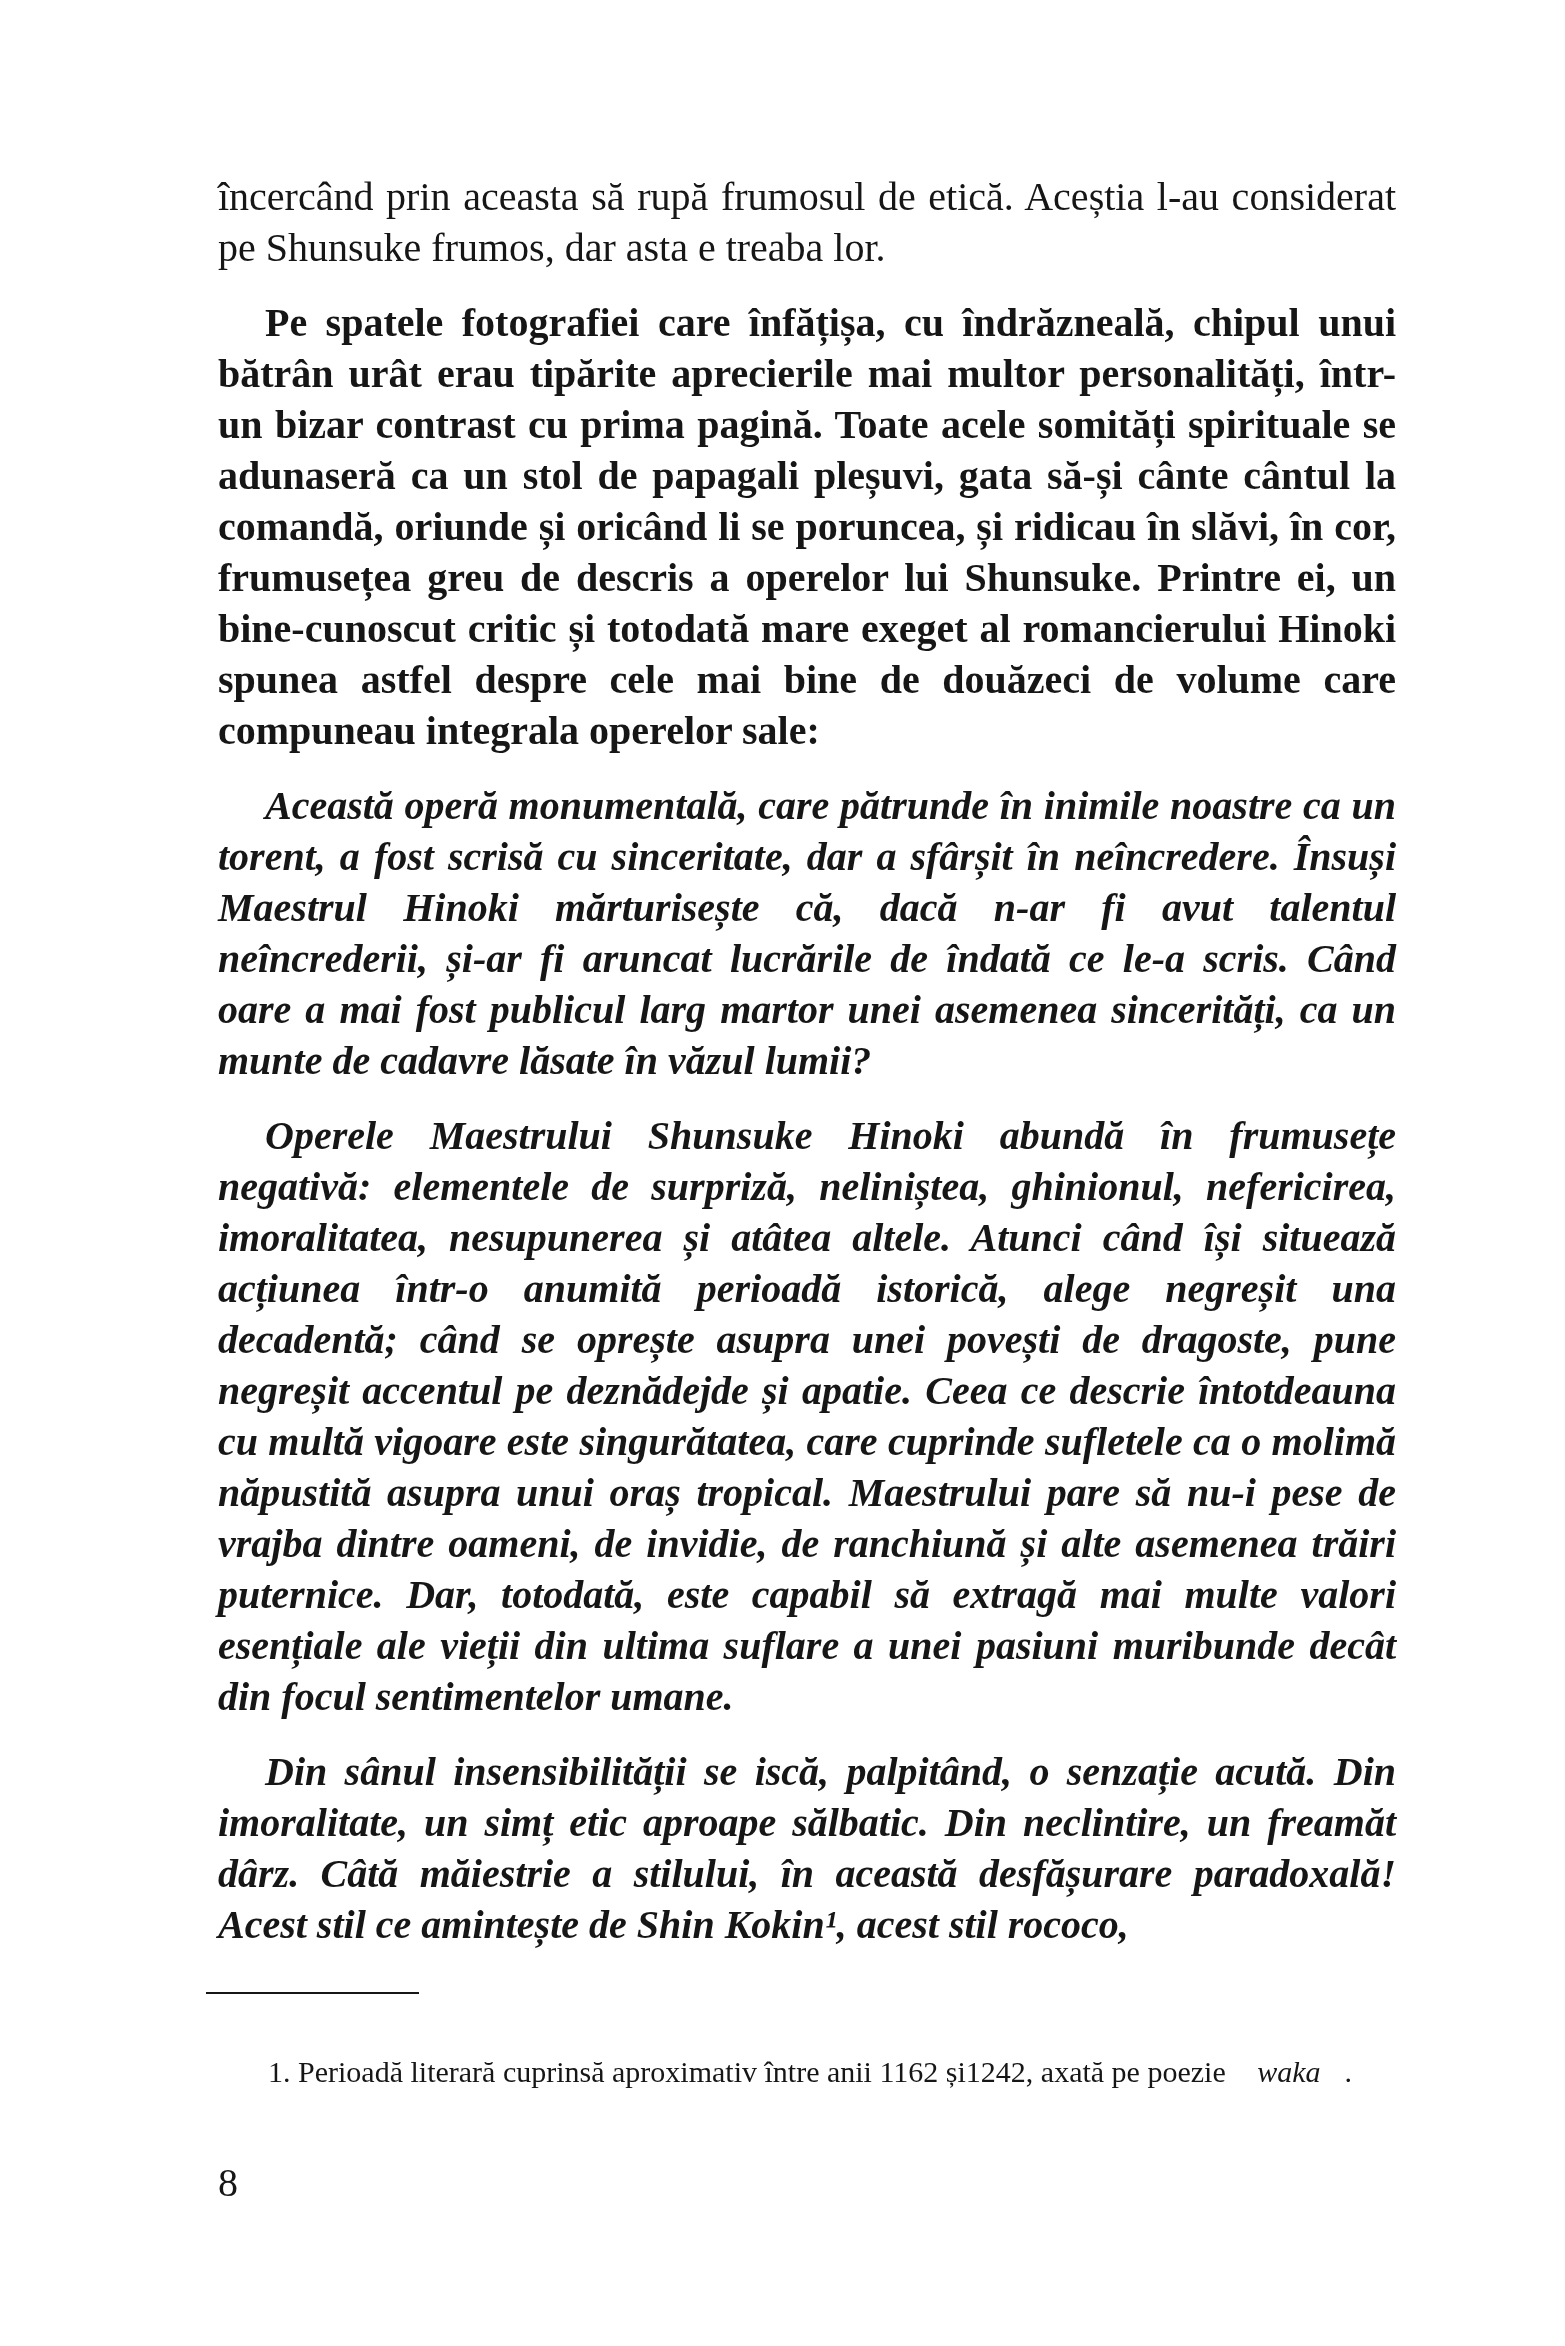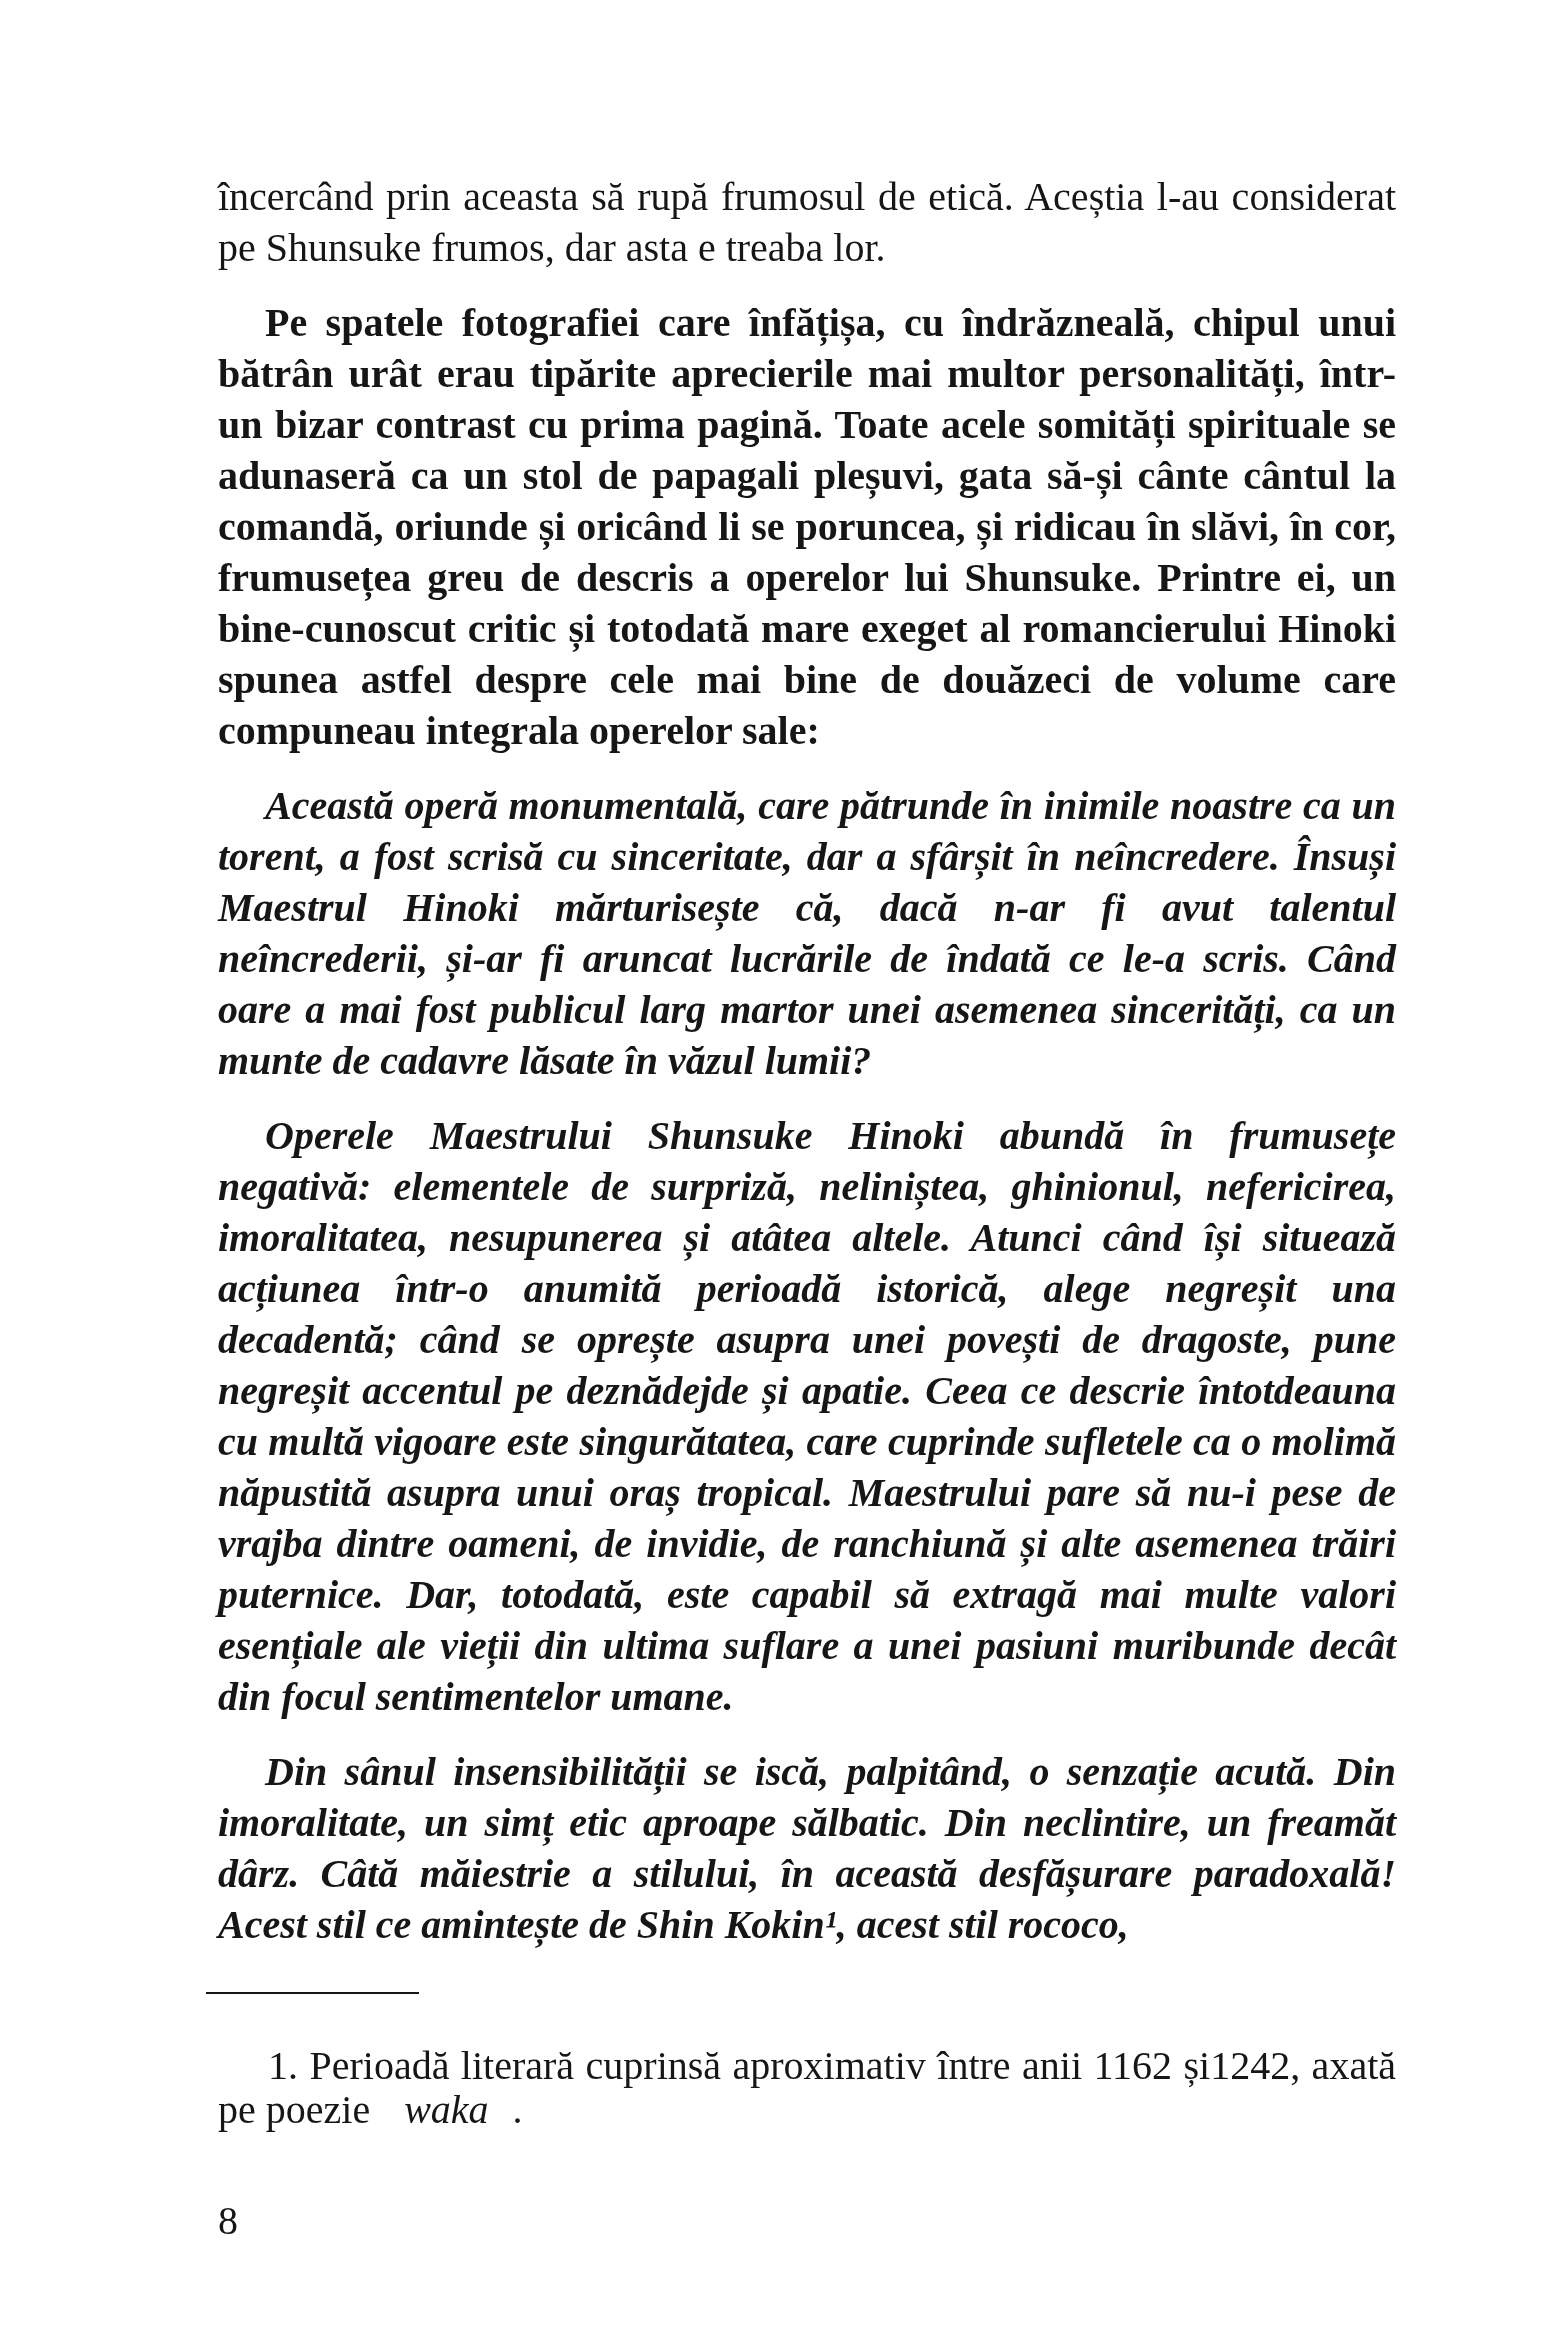--- a/index.html
+++ b/index.html
@@ -27,22 +27,22 @@
     hyphens: none;
   }
   .para.indent { text-indent: 47px; font-weight: bold; }
   .para.italic { font-style: italic; }
   .footnote-sep {
     width: 213px;
     border-top: 2.8px solid var(--text-color);
     margin-top: 30px;
   }
   .footnote {
-    margin-top: 14px;
-    font-size: 40px;
+    margin-top: 20px;
+    font-size: 30px;
     line-height: 44px;
     text-align: justify;
     text-indent: 38px;
   }
   .footnote i { font-style: italic; }
   .page-number {
     margin-top: 45px;
     font-size: 40px;
     line-height: 40px;
     text-align: left;

